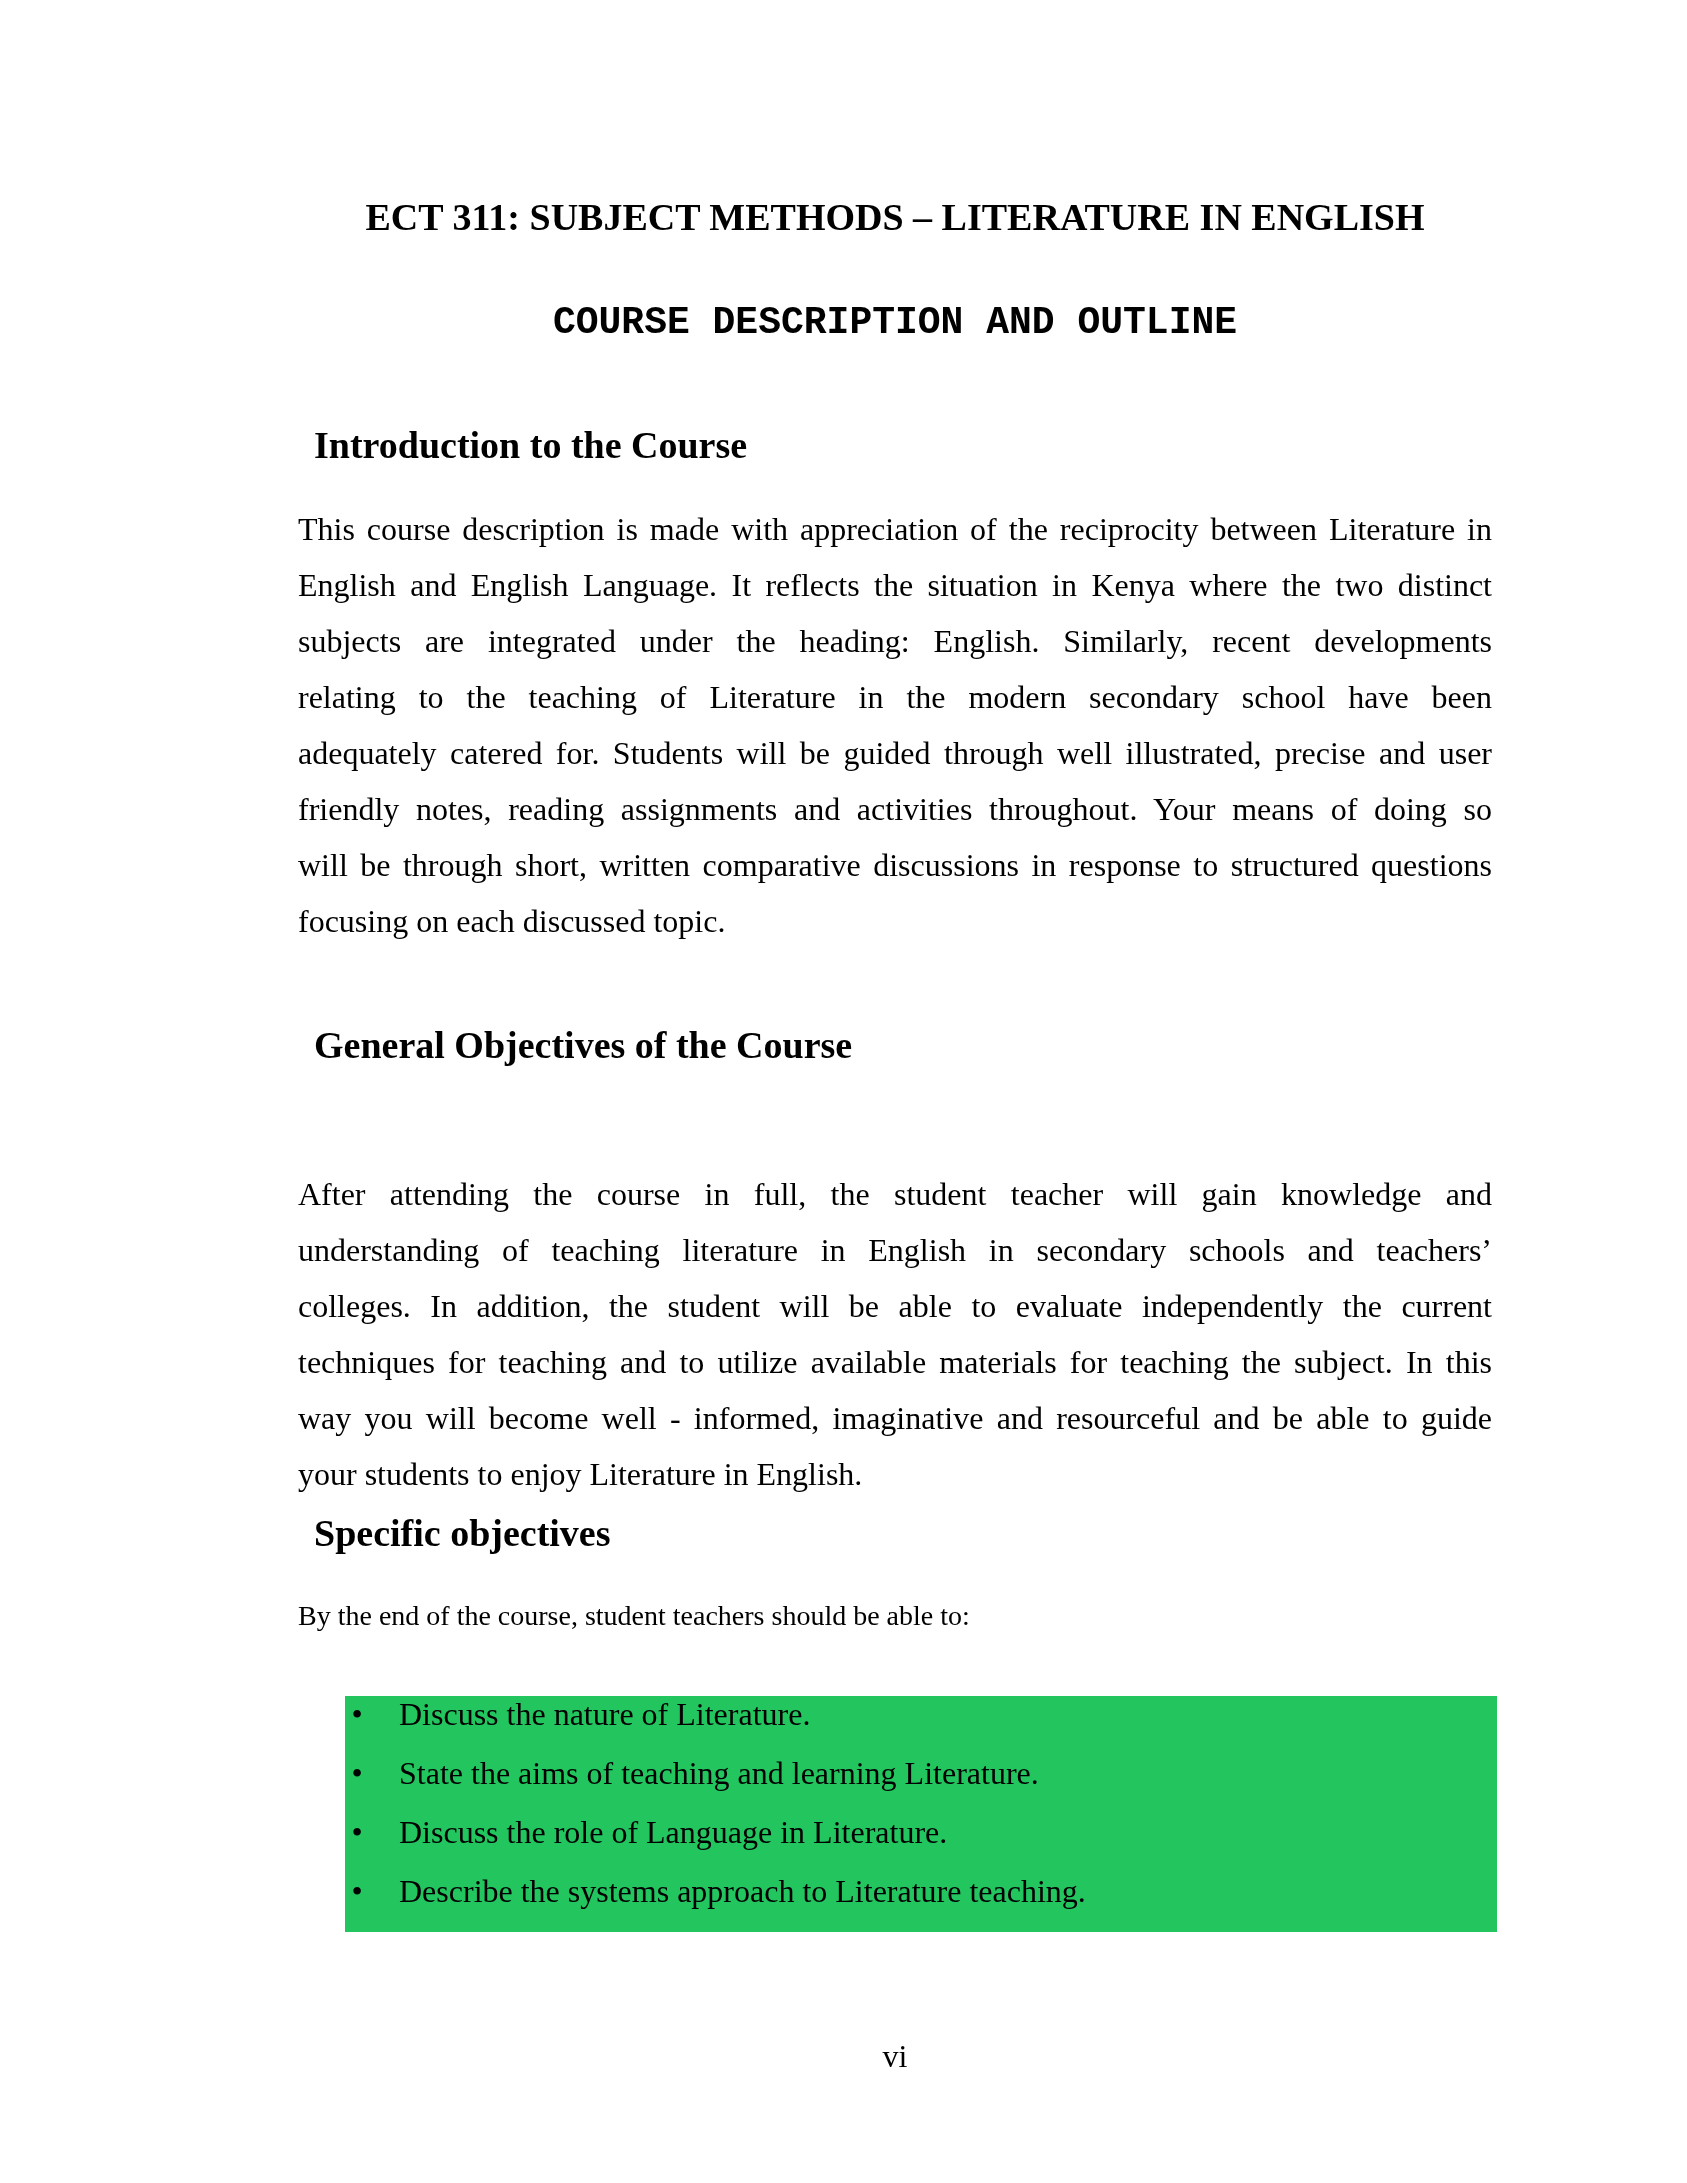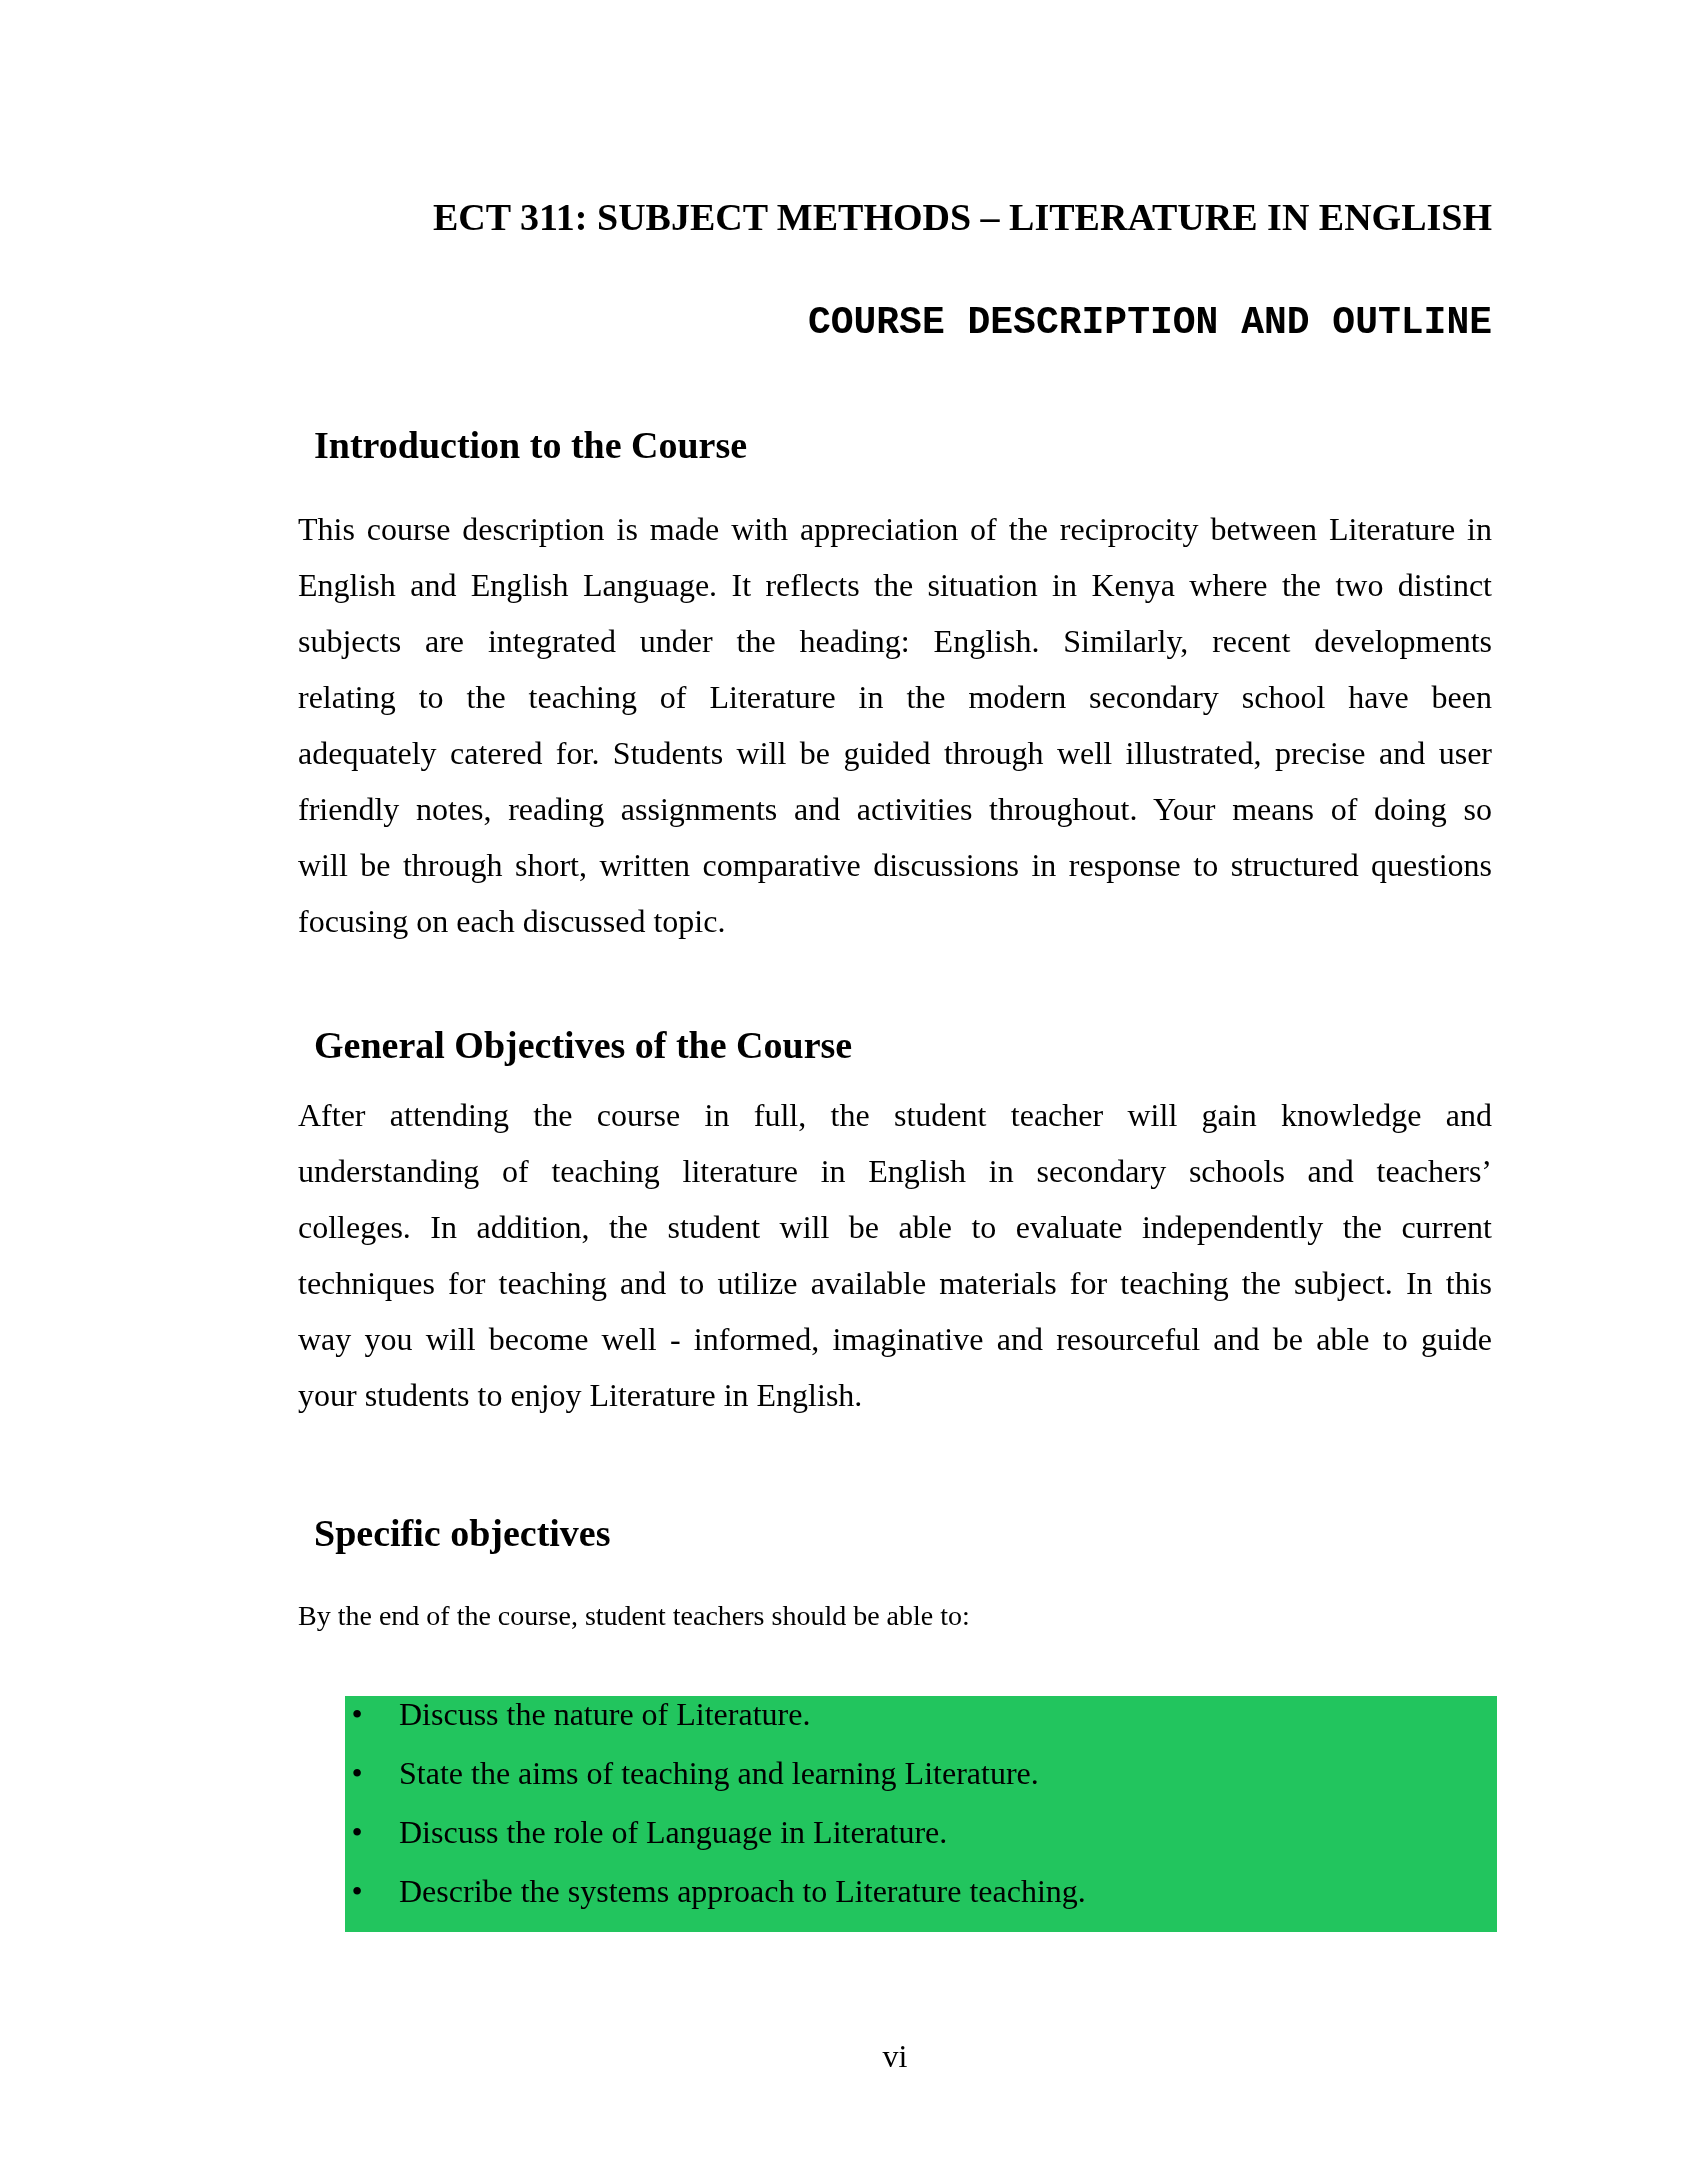--- a/index.html
+++ b/index.html
@@ -13,21 +13,21 @@
     height: 2183px;
     background: #ffffff;
     color: #000000;
     font-family: "Liberation Serif", "DejaVu Serif", serif;
     overflow: hidden;
   }
   .doc-title {
     position: absolute;
     left: 298px;
     width: 1194px;
-    text-align: right;
+    text-align: center;
     font-weight: bold;
     font-size: 38px;
     line-height: 46px;
     white-space: nowrap;
   }
   .title1 { top: 194px; }
   .title2 { top: 300px; font-family: Liberation Mono, monospace; }
   .heading {
     position: absolute;
     left: 298px;
@@ -41,21 +41,21 @@
   .h-general  { top: 1006px; }
   .h-specific { top: 1494px; }
   .para {
     position: absolute;
     left: 298px;
     width: 1194px;
     font-size: 32px;
     line-height: 56px;
   }
   .p1 { top: 501px; }
-  .p2 { top: 1087px; }
+  .p2 { top: 1166px; }
   .jline {
     text-align: justify;
     text-align-last: justify;
   }
   .jline.last {
     text-align-last: left;
   }
   .lead {
     position: absolute;
     left: 298px;

